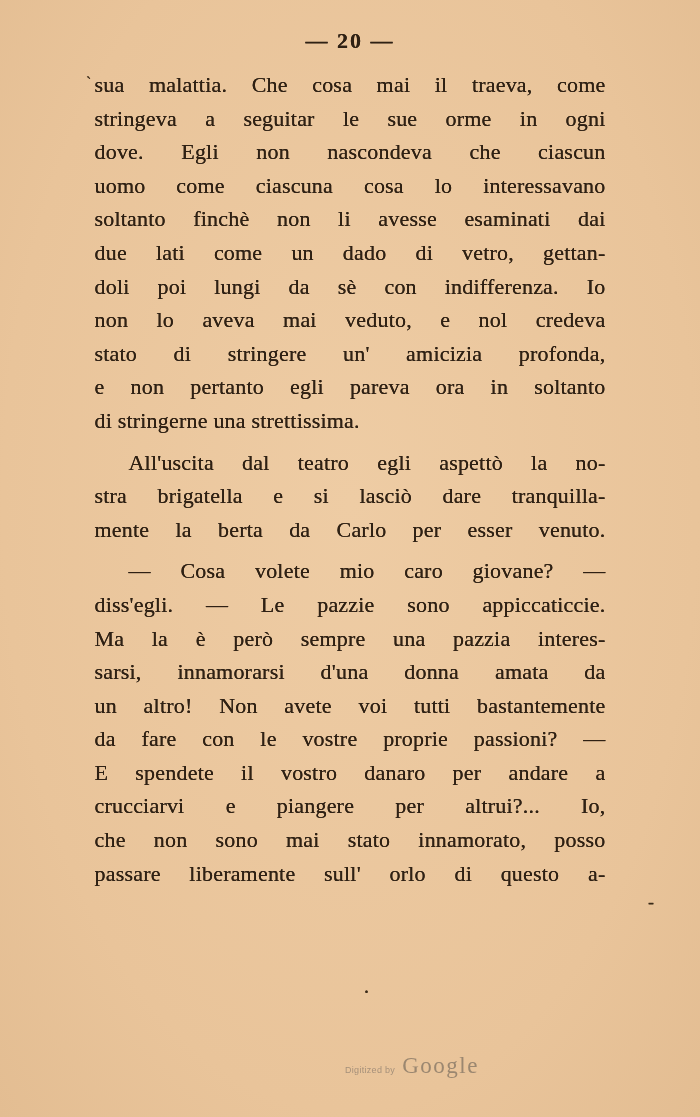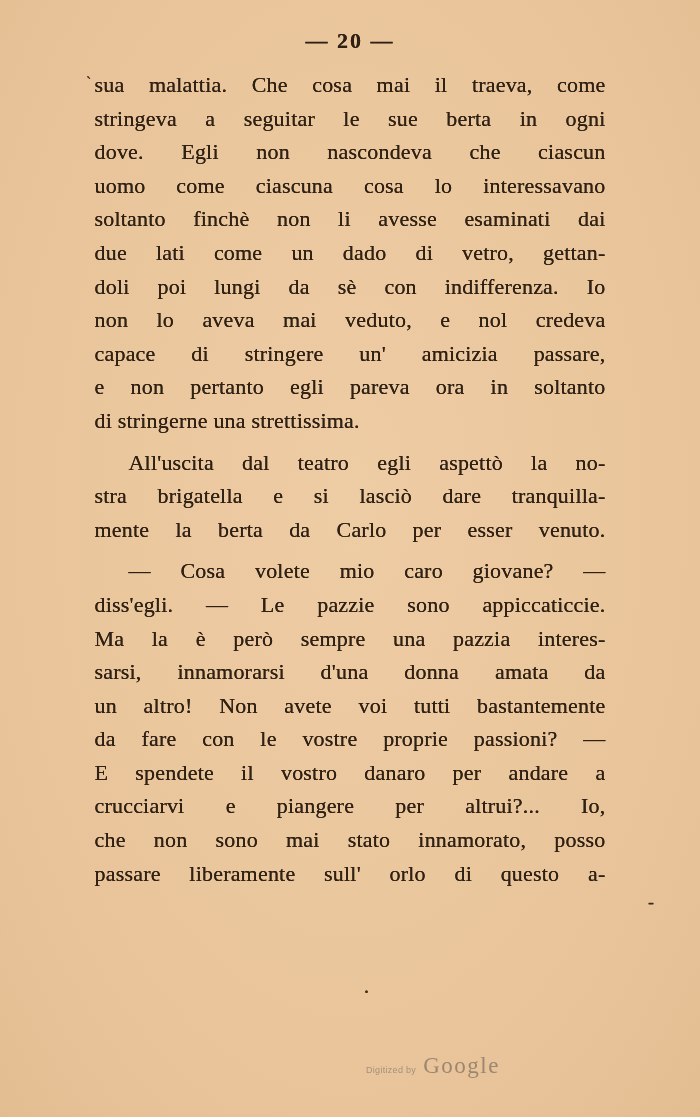--- a/index.html
+++ b/index.html
@@ -33,21 +33,21 @@
   .paragraph { margin: 8px; }
   .line {
     text-align: justify;
     text-align-last: justify;
     white-space: normal;
   }
   .line.no-stretch { text-align-last: left; }
   .line.first-indent { text-indent: 34px; }
   .footer {
     position: absolute;
-    left: 366px;
+    left: 345px;
     bottom: 38px;
     display: flex;
     align-items: baseline;
     gap: 7px;
   }
   .digitized {
     font-family: "Liberation Sans", sans-serif;
     font-size: 9px;
     color: #a5907a;
     letter-spacing: 0.3px;
@@ -69,28 +69,28 @@
   .artifact.dot  { left: 364px; top: 975px; font-size: 20px; }
 </style>
 </head>
 <body>
 
 <div class="page-number">— 20 —</div>
 
 <div class="text-block" id="text-block">
     <div class="paragraph">
       <div class="line">sua malattia. Che cosa mai il traeva, come</div>
-      <div class="line">stringeva a seguitar le sue berta in ogni</div>
+      <div class="line">stringeva a seguitar le sue orme in ogni</div>
       <div class="line">dove. Egli non nascondeva che ciascun</div>
       <div class="line">uomo come ciascuna cosa lo interessavano</div>
       <div class="line">soltanto finchè non li avesse esaminati dai</div>
       <div class="line">due lati come un dado di vetro, gettan-</div>
       <div class="line">doli poi lungi da sè con indifferenza. Io</div>
       <div class="line">non lo aveva mai veduto, e nol credeva</div>
-      <div class="line">capace di stringere un' amicizia passare,</div>
+      <div class="line">stato di stringere un' amicizia profonda,</div>
       <div class="line">e non pertanto egli pareva ora in soltanto</div>
       <div class="line no-stretch">di stringerne una strettissima.</div>
     </div>
     <div class="paragraph">
       <div class="line first-indent">All'uscita dal teatro egli aspettò la no-</div>
       <div class="line">stra brigatella e si lasciò dare tranquilla-</div>
       <div class="line">mente la berta da Carlo per esser venuto.</div>
     </div>
     <div class="paragraph">
       <div class="line first-indent">— Cosa volete mio caro giovane? —</div>

